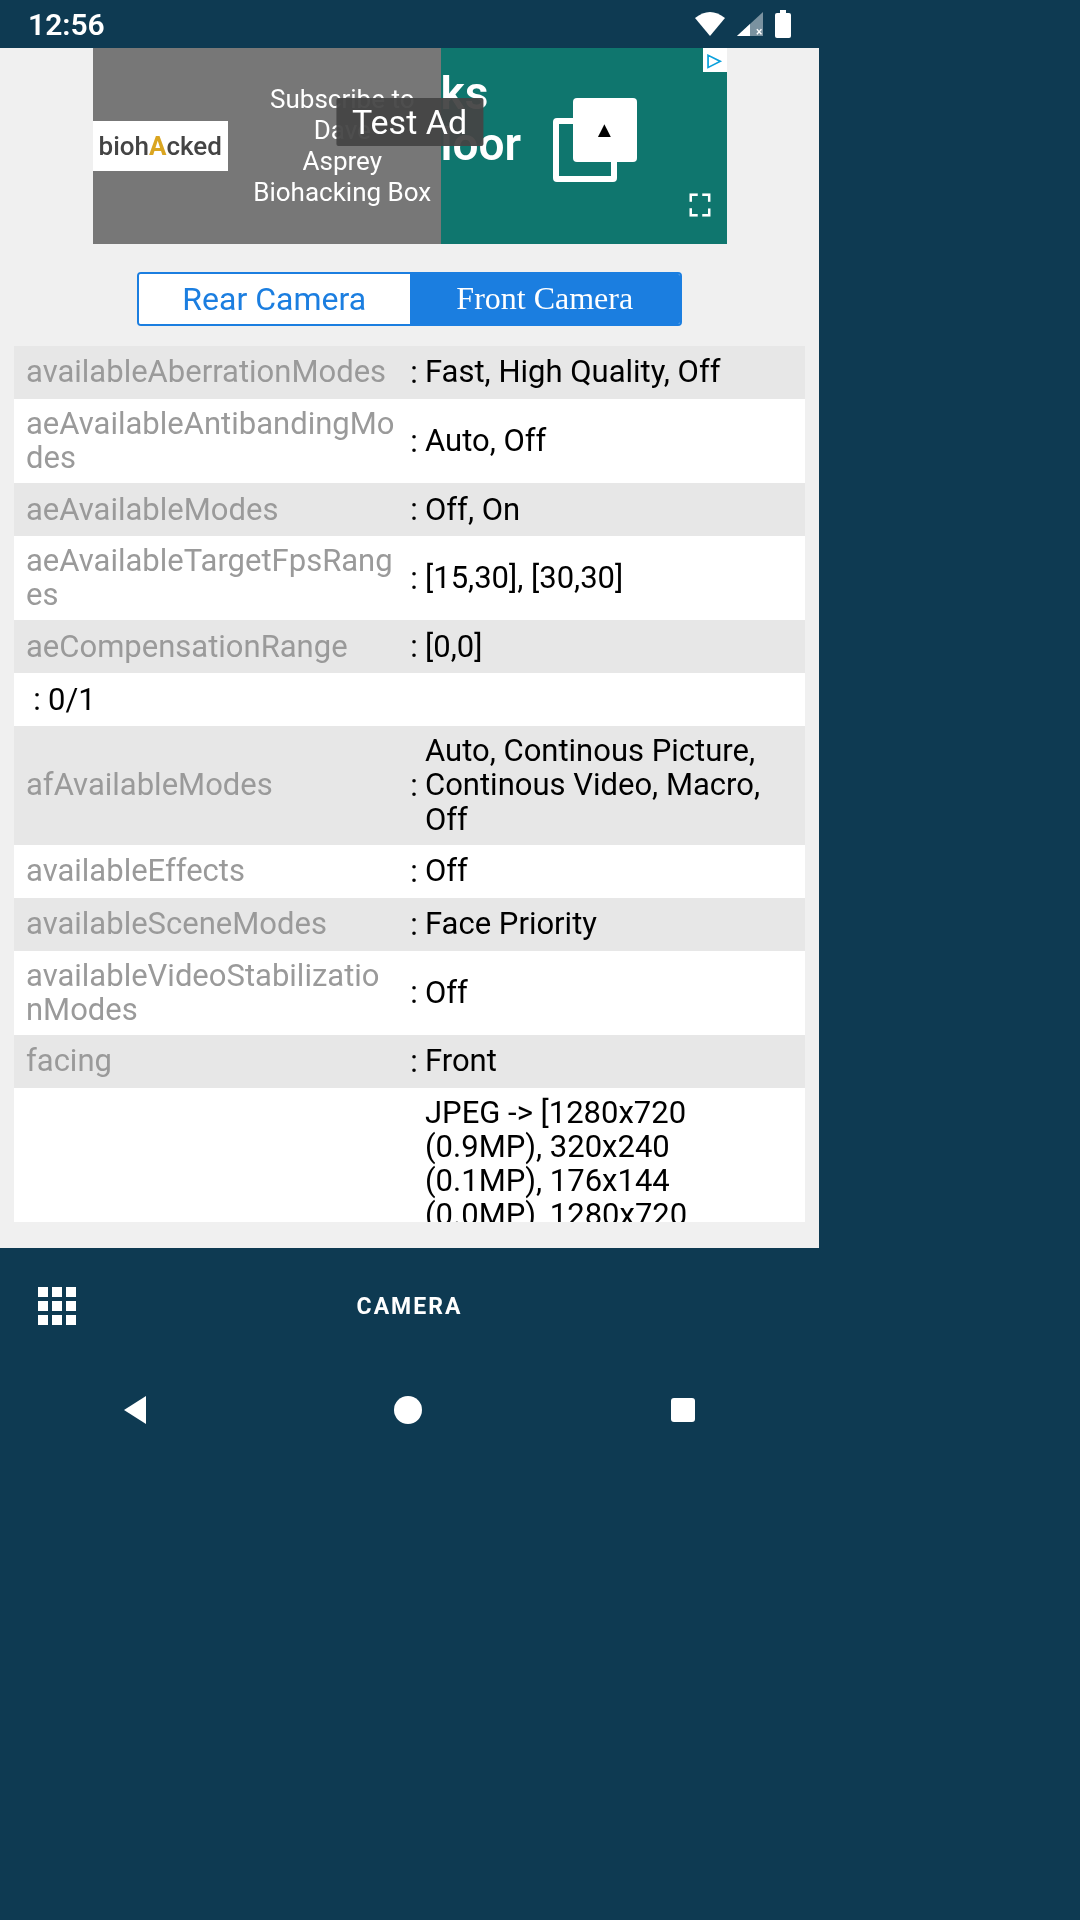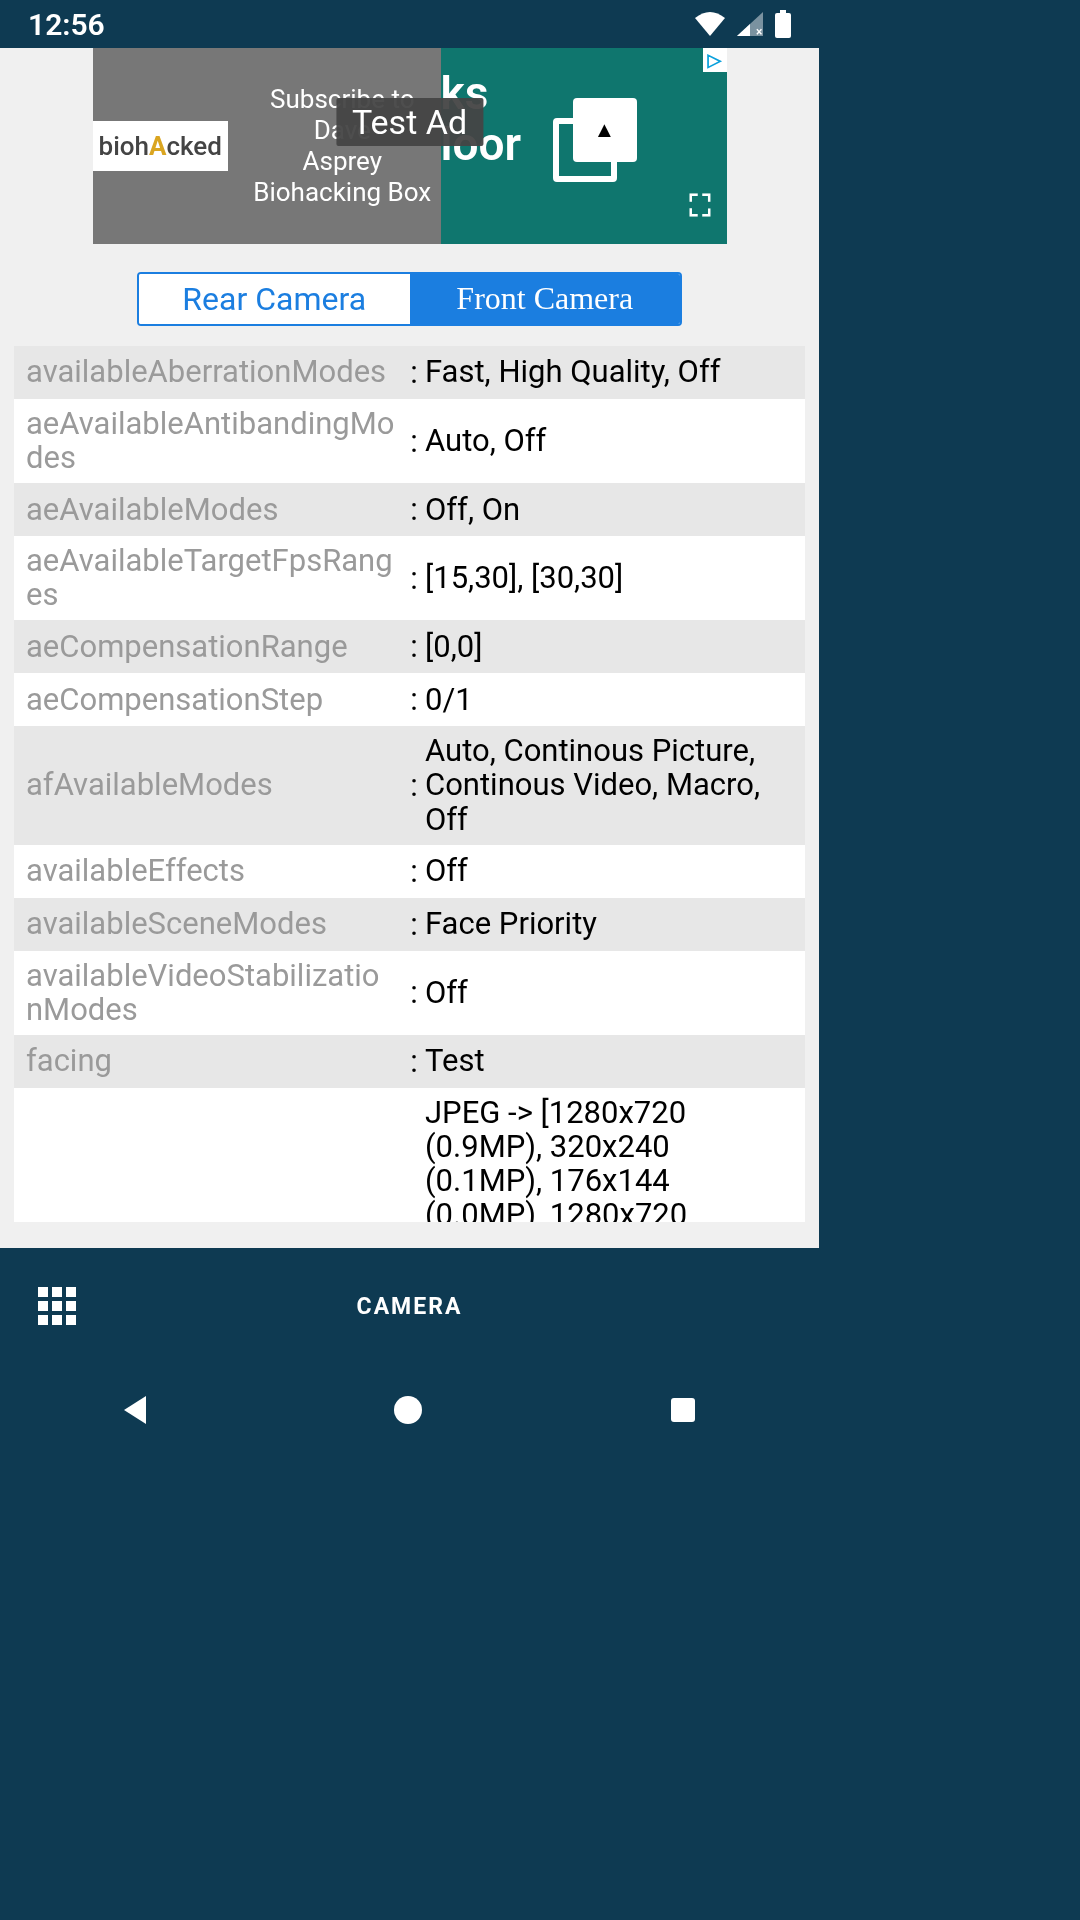--- a/index.html
+++ b/index.html
@@ -133,21 +133,20 @@
         <div class="key">aeAvailableTargetFpsRanges</div>
         <div class="colon">:</div>
         <div class="val">[15,30], [30,30]</div>
       </div>
       <div class="row">
         <div class="key">aeCompensationRange</div>
         <div class="colon">:</div>
         <div class="val">[0,0]</div>
       </div>
       <div class="row">
-        <div class="key">aeCompensationStep</div>
         <div class="colon">:</div>
         <div class="val">0/1</div>
       </div>
       <div class="row">
         <div class="key">afAvailableModes</div>
         <div class="colon">:</div>
         <div class="val">Auto, Continous Picture, Continous Video, Macro, Off</div>
       </div>
       <div class="row">
         <div class="key">availableEffects</div>
@@ -160,21 +159,21 @@
         <div class="val">Face Priority</div>
       </div>
       <div class="row">
         <div class="key">availableVideoStabilization­Modes</div>
         <div class="colon">:</div>
         <div class="val">Off</div>
       </div>
       <div class="row">
         <div class="key">facing</div>
         <div class="colon">:</div>
-        <div class="val">Test</div>
+        <div class="val">Front</div>
       </div>
       <div class="row">
         <div class="key"></div>
         <div class="colon">:</div>
         <div class="val">JPEG -&gt; [1280x720 (0.9MP), 320x240 (0.1MP), 176x144 (0.0MP), 1280x720 (0.9MP), 640x480 (0.3MP)], PRIVATE -&gt; [320x240 (0.1MP), 176x144 (0.0MP),</div>
       </div>
     </div>
 
   <div id="bottom-tab">
     <div id="grid-icon">

